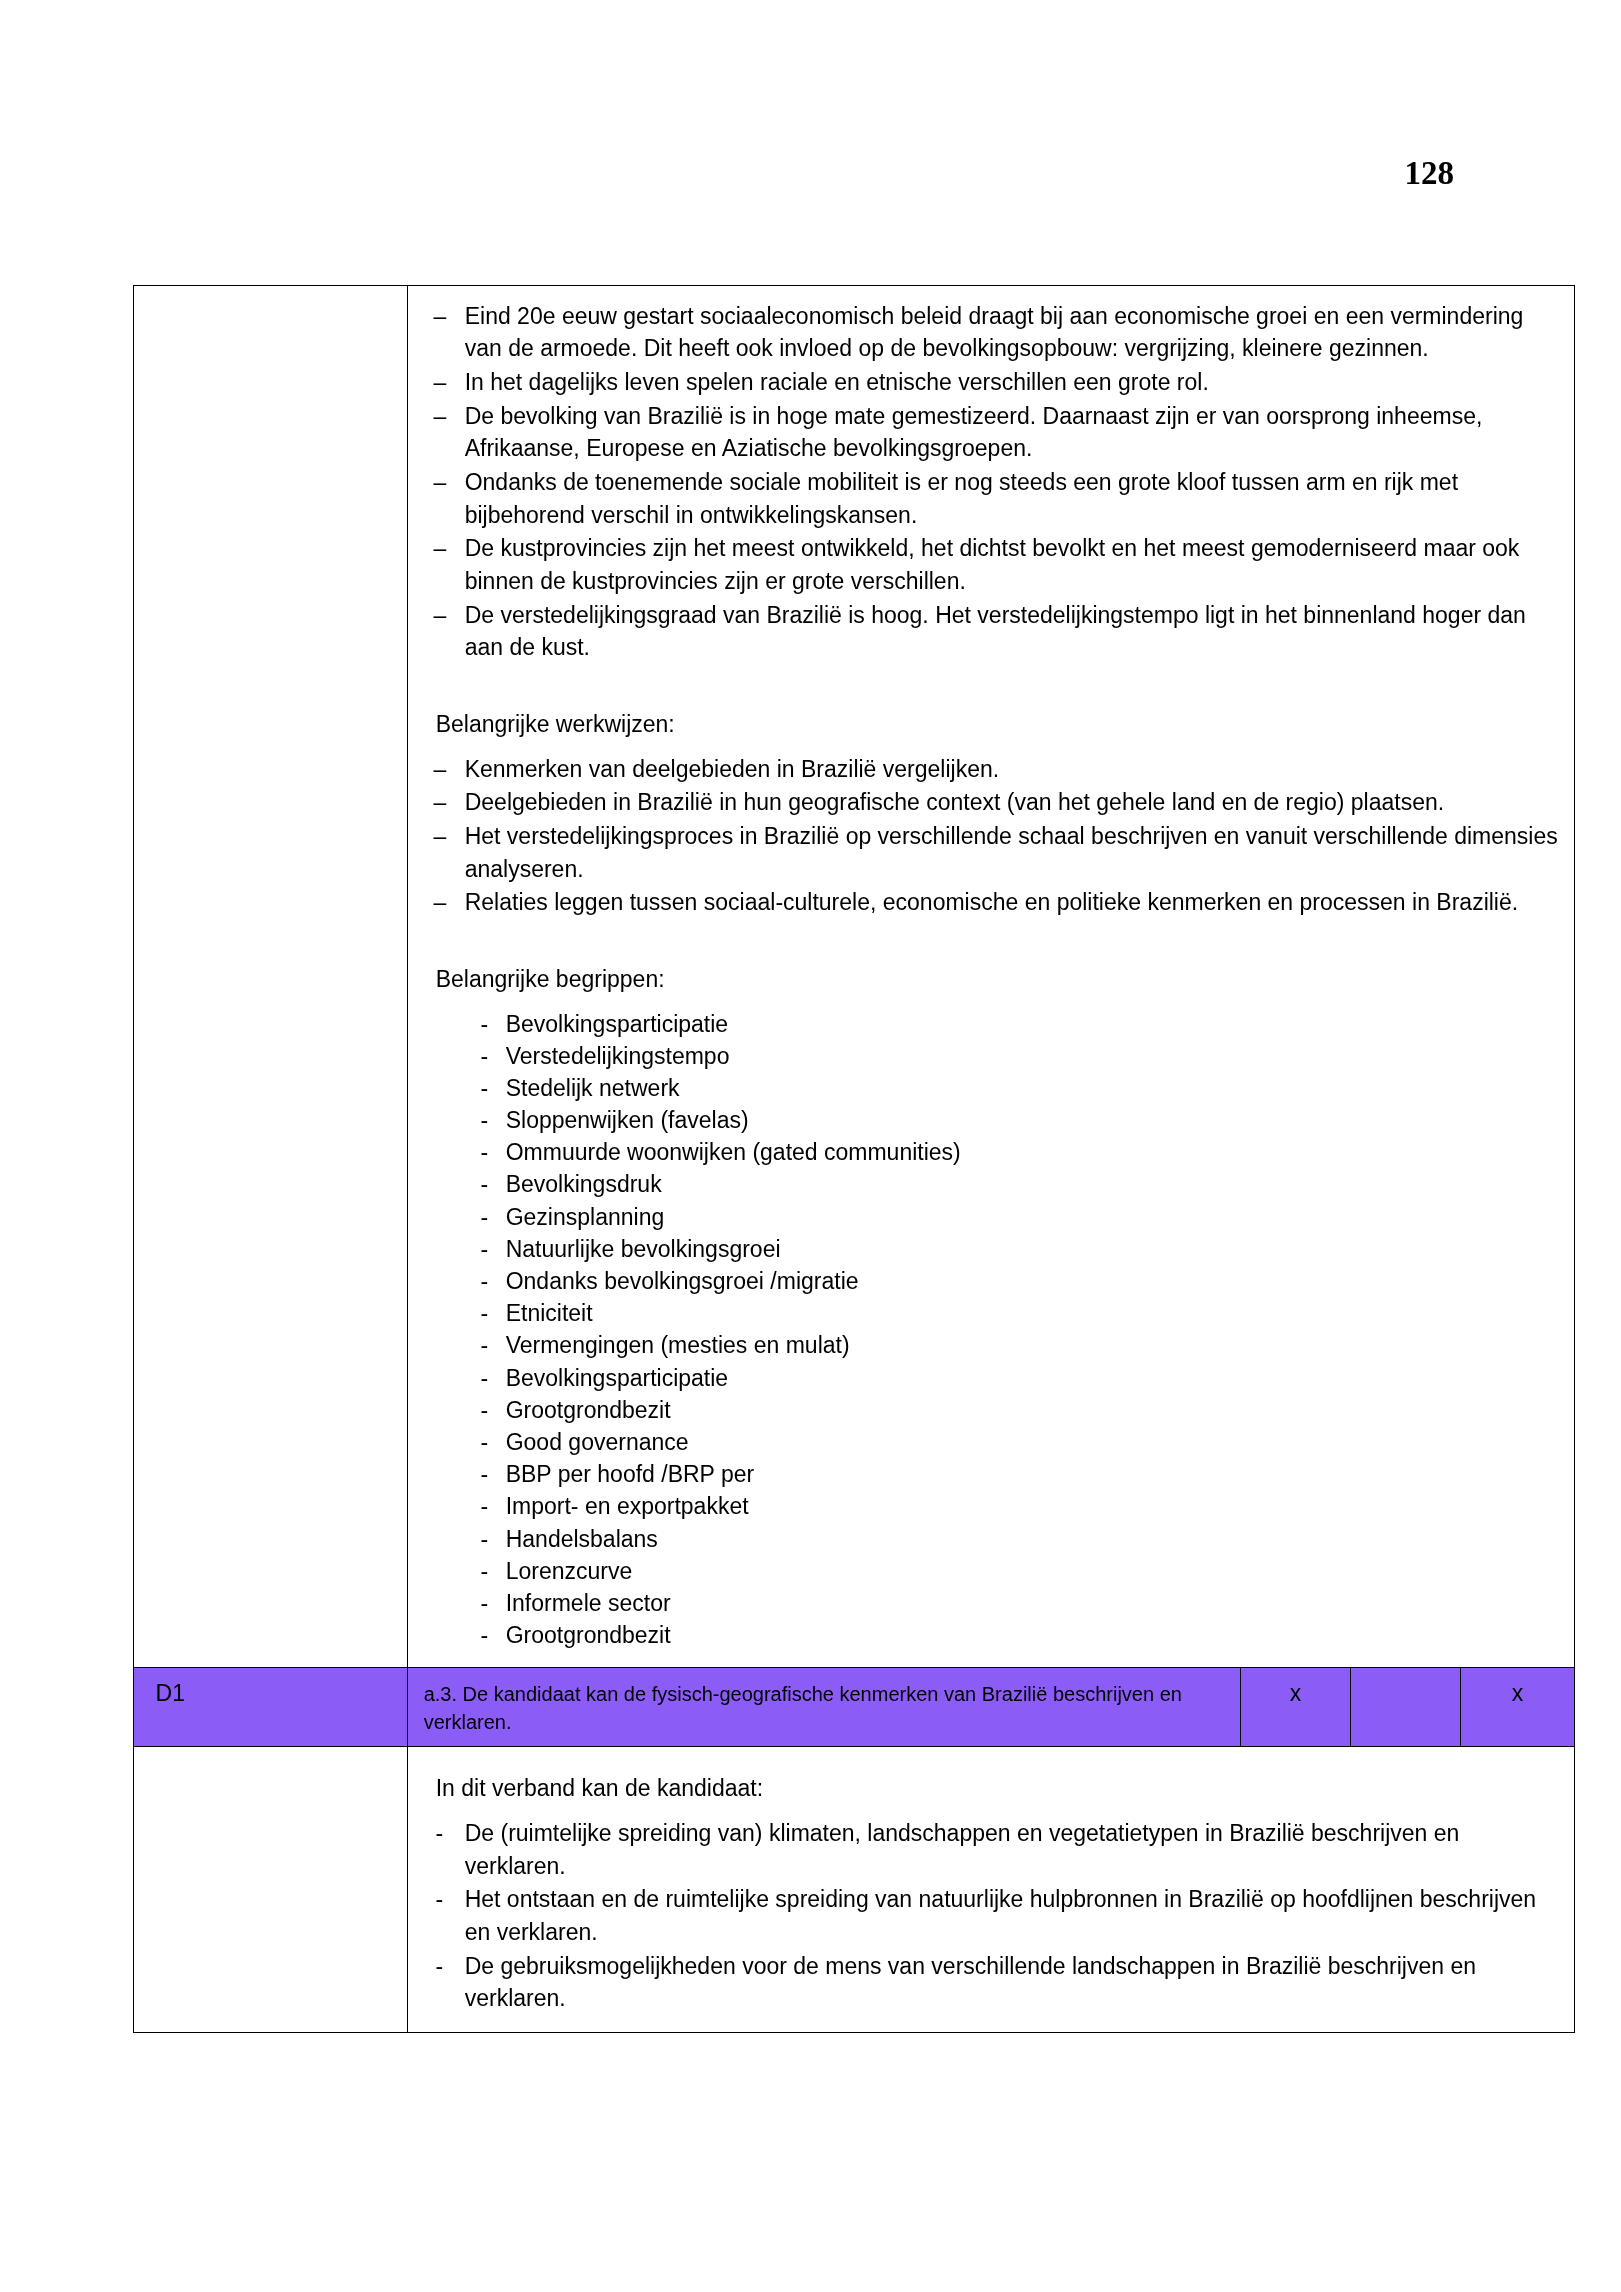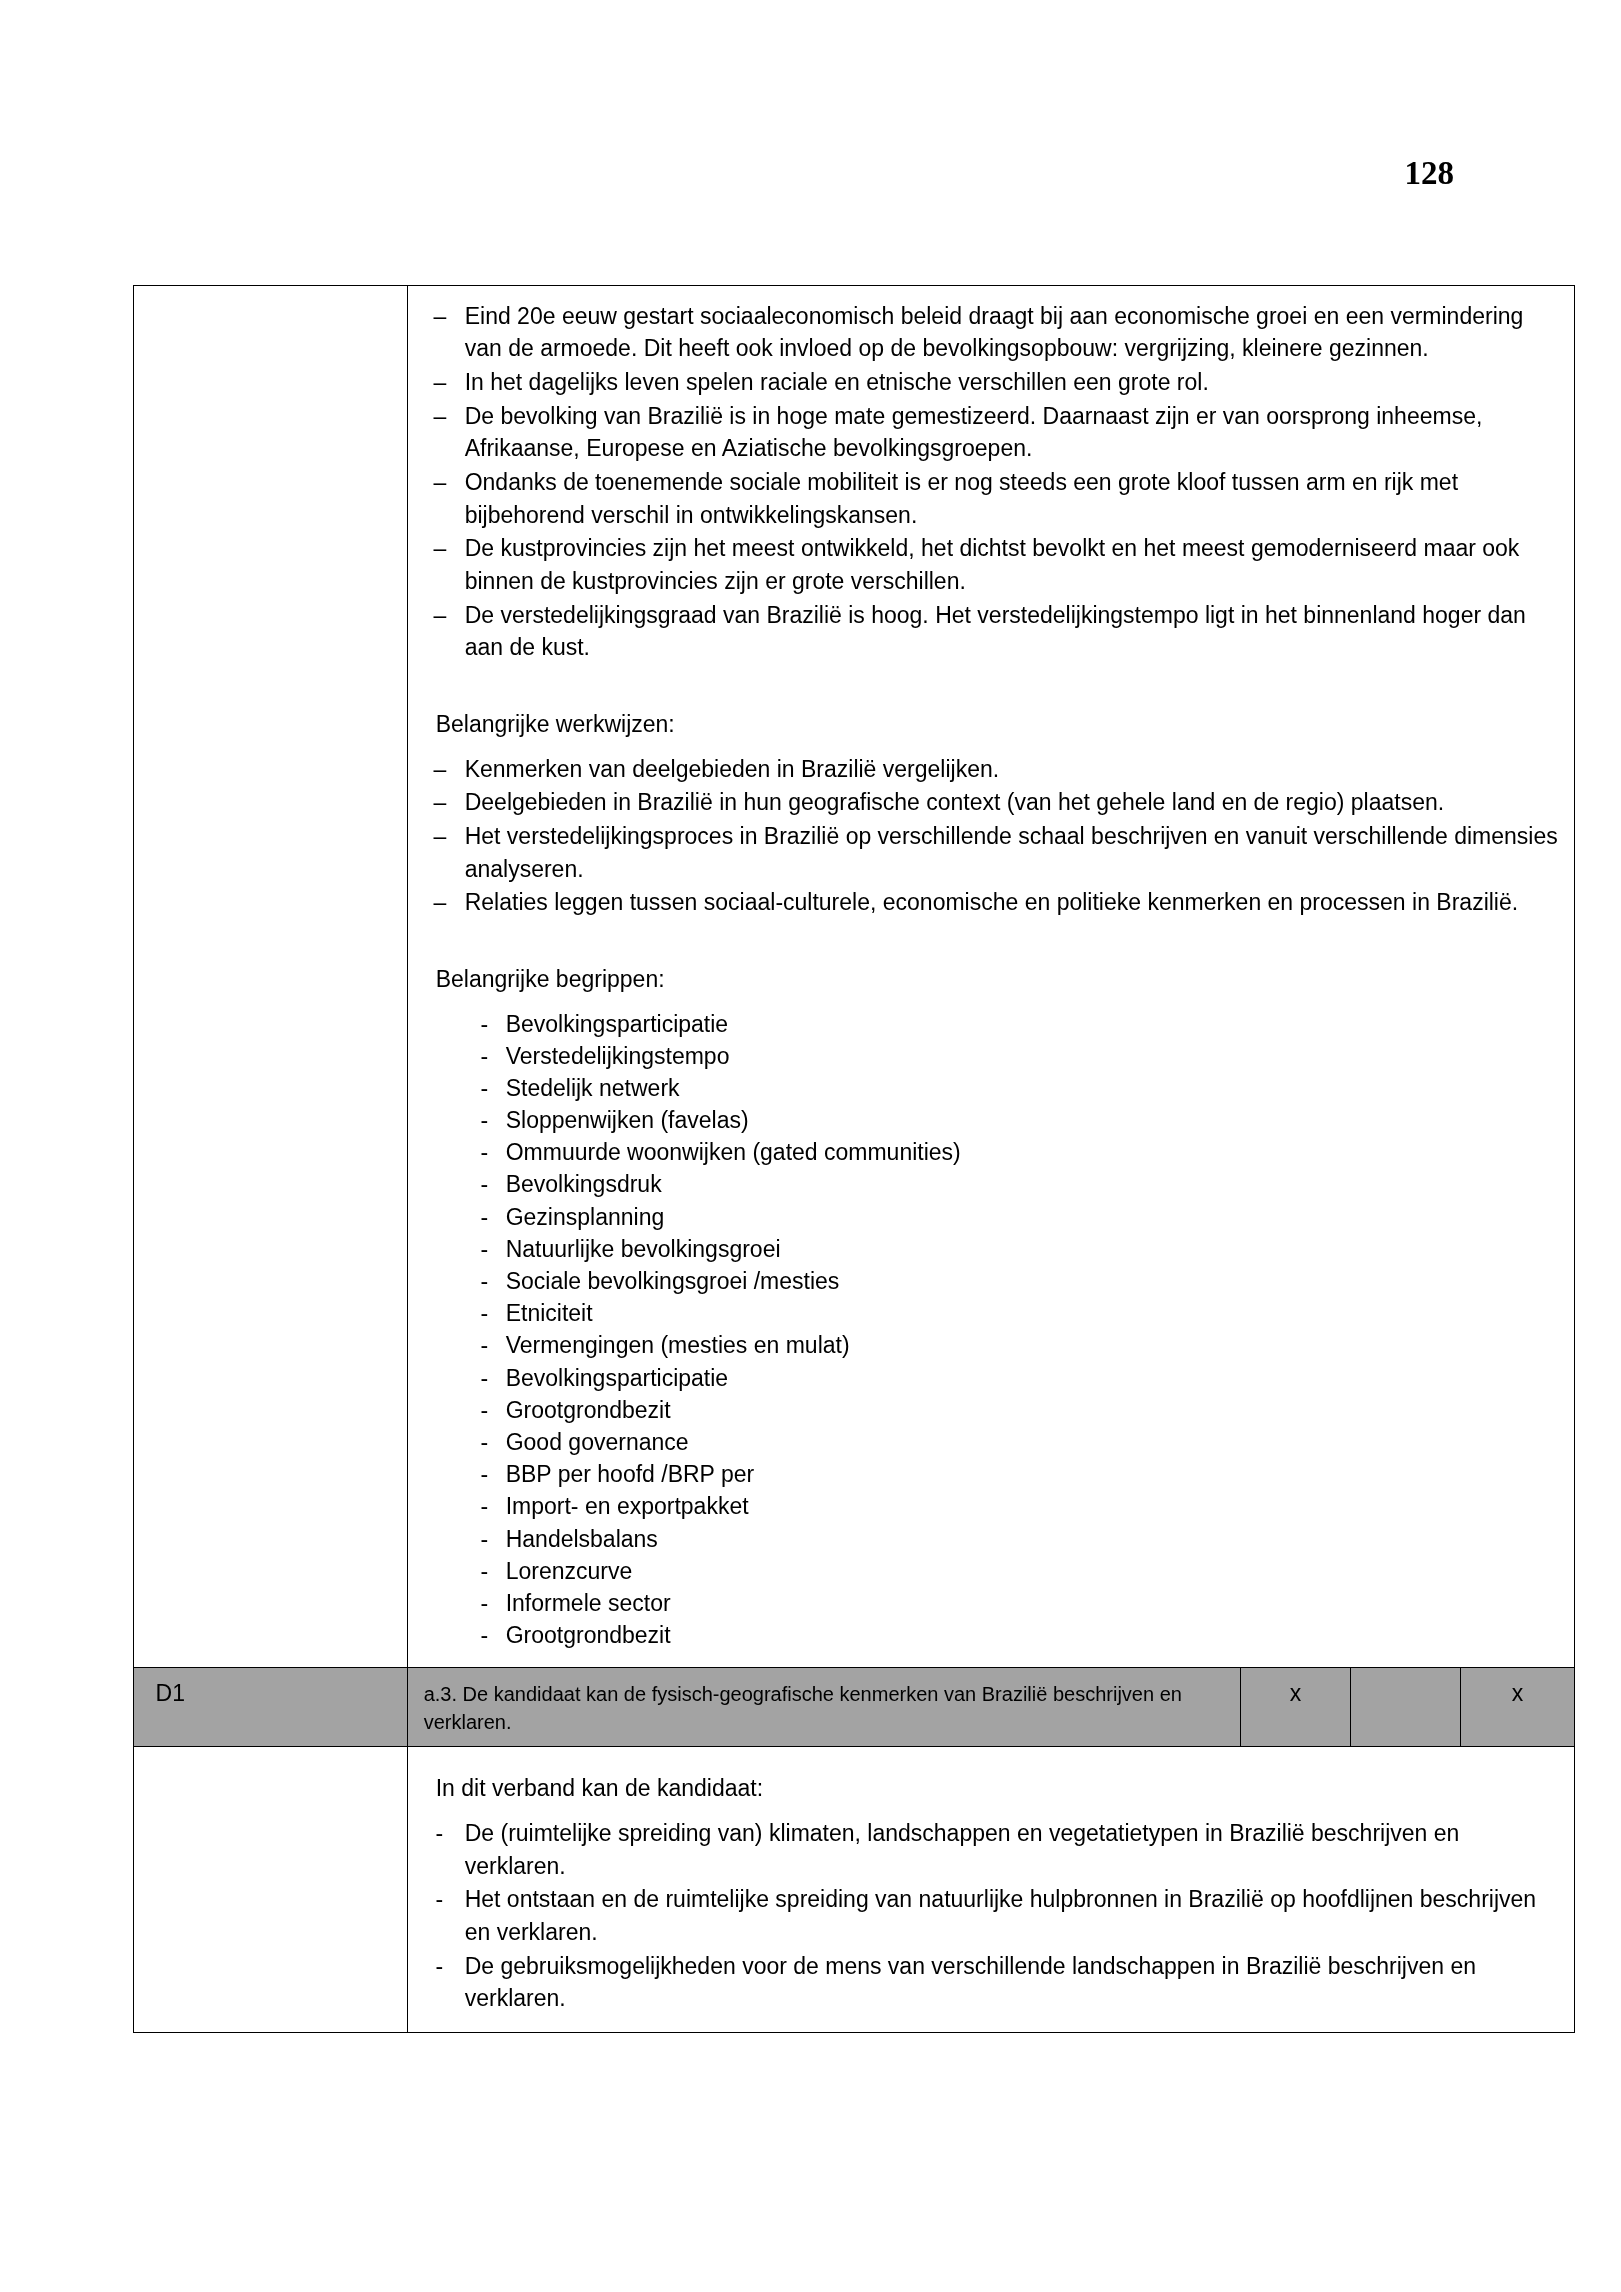--- a/index.html
+++ b/index.html
@@ -107,21 +107,21 @@
     padding-left: 31px;
     margin: 0;
     line-height: 1.40;
   }
   ul.termlist > li .marker {
     position: absolute;
     left: 5.9px;
     top: 0;
   }
   tr.shaded td {
-    background: #a3a3a3;
+    background: #8b5cf6;
   }
   .code-cell {
     font-size: 23px;
     padding: 11.8px 0 9.8px 21.6px;
   }
   .xmark {
     text-align: center;
     font-size: 23px;
     padding-top: 11.8px;
   }
@@ -238,21 +238,21 @@
               <li>
                 <span class="marker">-</span>
                 <span>Gezinsplanning</span>
               </li>
               <li>
                 <span class="marker">-</span>
                 <span>Natuurlijke bevolkingsgroei</span>
               </li>
               <li>
                 <span class="marker">-</span>
-                <span>Sociale bevolkingsgroei /mesties</span>
+                <span>Ondanks bevolkingsgroei /migratie</span>
               </li>
               <li>
                 <span class="marker">-</span>
                 <span>Etniciteit</span>
               </li>
               <li>
                 <span class="marker">-</span>
                 <span>Vermengingen (mesties en mulat)</span>
               </li>
               <li>

